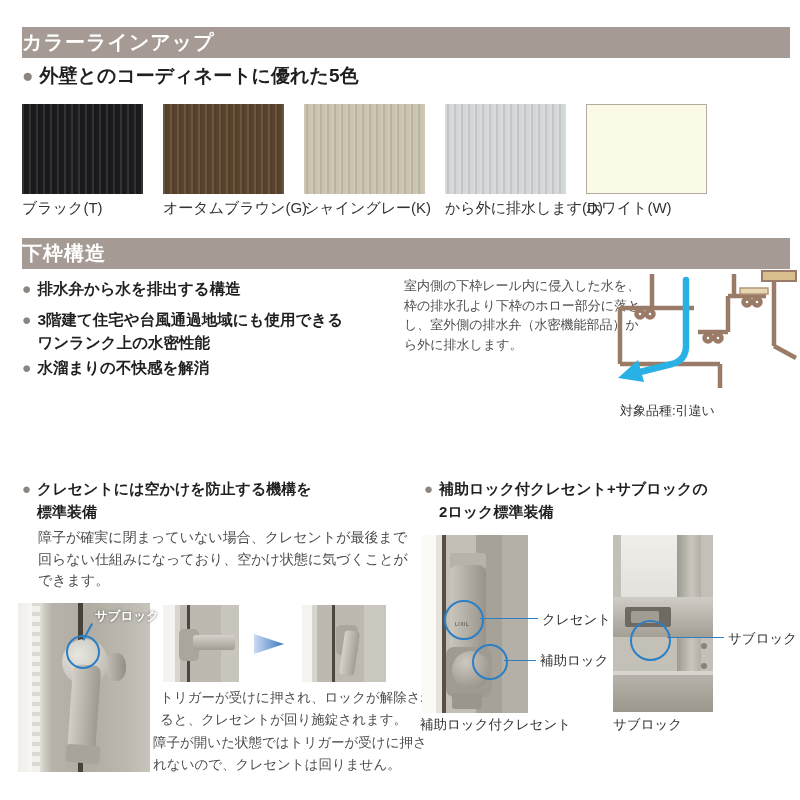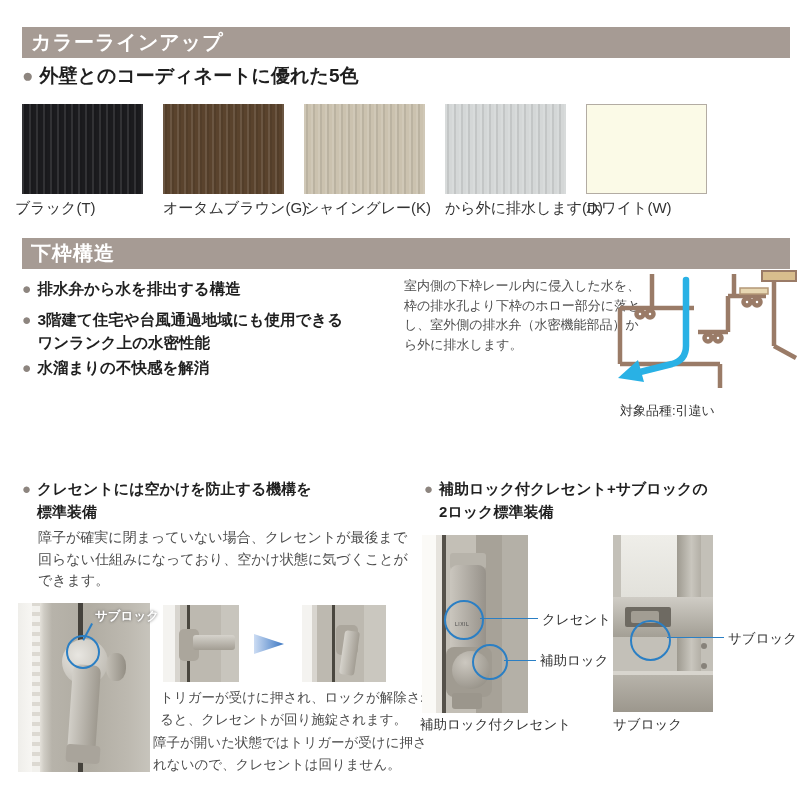--- a/index.html
+++ b/index.html
@@ -1,21 +1,21 @@
 <!DOCTYPE html>
 <html><head>
 <meta charset="utf-8">
 <style>
   html,body{margin:0;padding:0;background:#ffffff;}
   .page{position:relative;width:800px;height:800px;background:#ffffff;overflow:hidden;
         font-family:"Liberation Sans","DejaVu Sans",sans-serif;color:#1f1f1f;}
   .abs{position:absolute;}
   
   .bar{left:22px;width:768px;height:31px;background:#a69b94;color:#ffffff;
-       font-weight:bold;font-size:20px;line-height:31px;padding-left:9px;
+       font-weight:bold;font-size:20px;line-height:31px;
        box-sizing:border-box;letter-spacing:1px;}
   
   .li{display:flex;align-items:flex-start;}
   .dot{color:#8d857f;margin-right:6px;line-height:inherit;}
   .b1{font-weight:bold;font-size:19px;line-height:24px;}
   .b2{font-weight:bold;font-size:15.5px;line-height:23px;white-space:pre-line;}
   .b3{font-weight:bold;font-size:15px;line-height:23px;white-space:pre-line;}
   .gray{color:#4d4d4d;}
   
   .swatch{top:104px;width:121px;height:90px;}
@@ -49,21 +49,21 @@
       <span class="tex"></span>
     </div>
   <div class="abs swatch" style="left: 304px; background-color: rgb(203, 194, 175);">
       <span class="tex"></span>
     </div>
   <div class="abs swatch" style="left: 445px; background-color: rgb(212, 215, 215);">
       <span class="tex"></span>
     </div>
   <div class="abs swatch" style="left: 586px; border: 1px solid rgb(179, 172, 163); box-sizing: border-box; background-color: rgb(251, 250, 231);"></div>
 
-  <div class="abs swlabel" style="left:15px;">ブラック(T)</div>
+  <div class="abs swlabel" style="left:22px;">ブラック(T)</div>
   <div class="abs swlabel" style="left:163px;">オータムブラウン(G)</div>
   <div class="abs swlabel" style="left:304px;">シャイングレー(K)</div>
   <div class="abs swlabel" style="left:445px;">から外に排水します(D)</div>
   <div class="abs swlabel" style="left:586px;">ホワイト(W)</div>
 
   <div class="abs bar" style="top:238px;">下枠構造</div>
 
   <div class="abs li b2" style="left:22px;top:277px;">
     <span class="dot">●</span>
     <span>排水弁から水を排出する構造</span>

